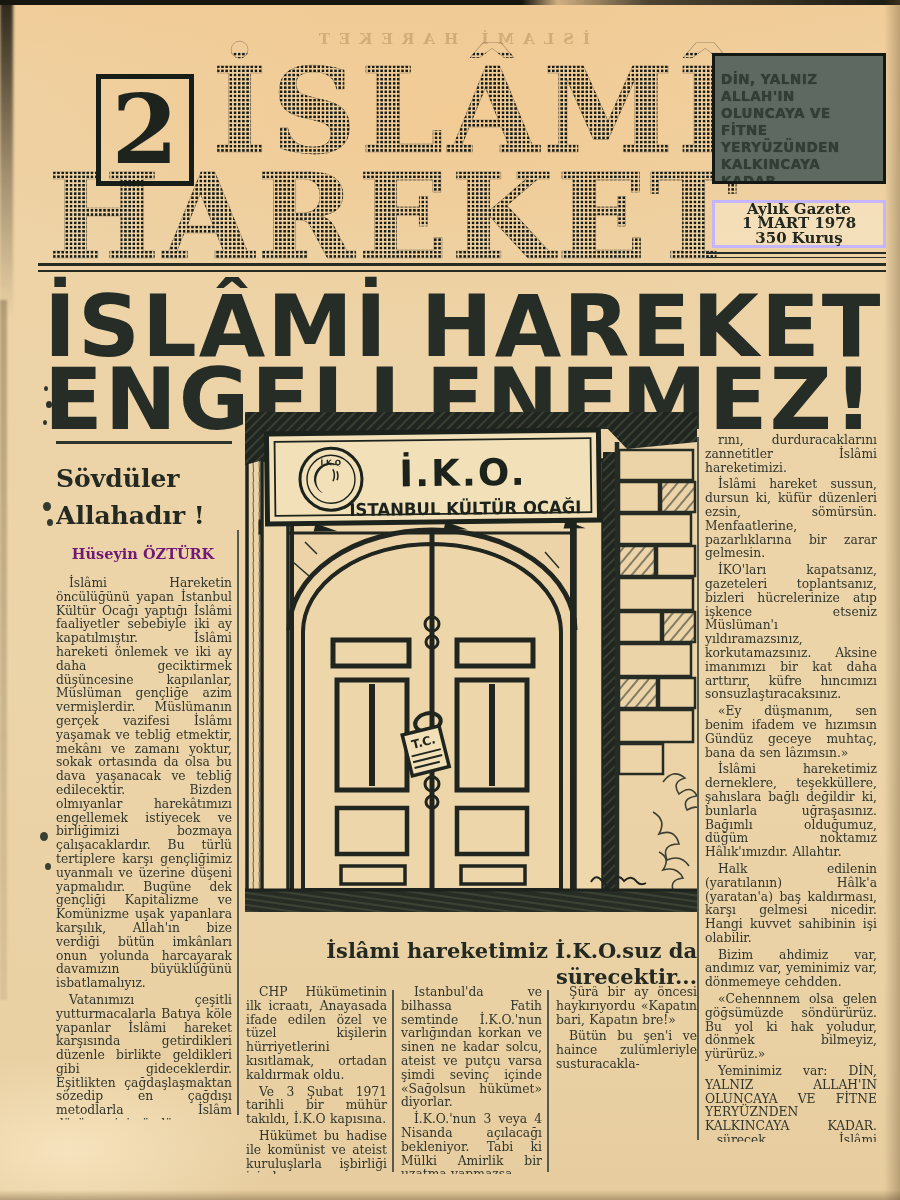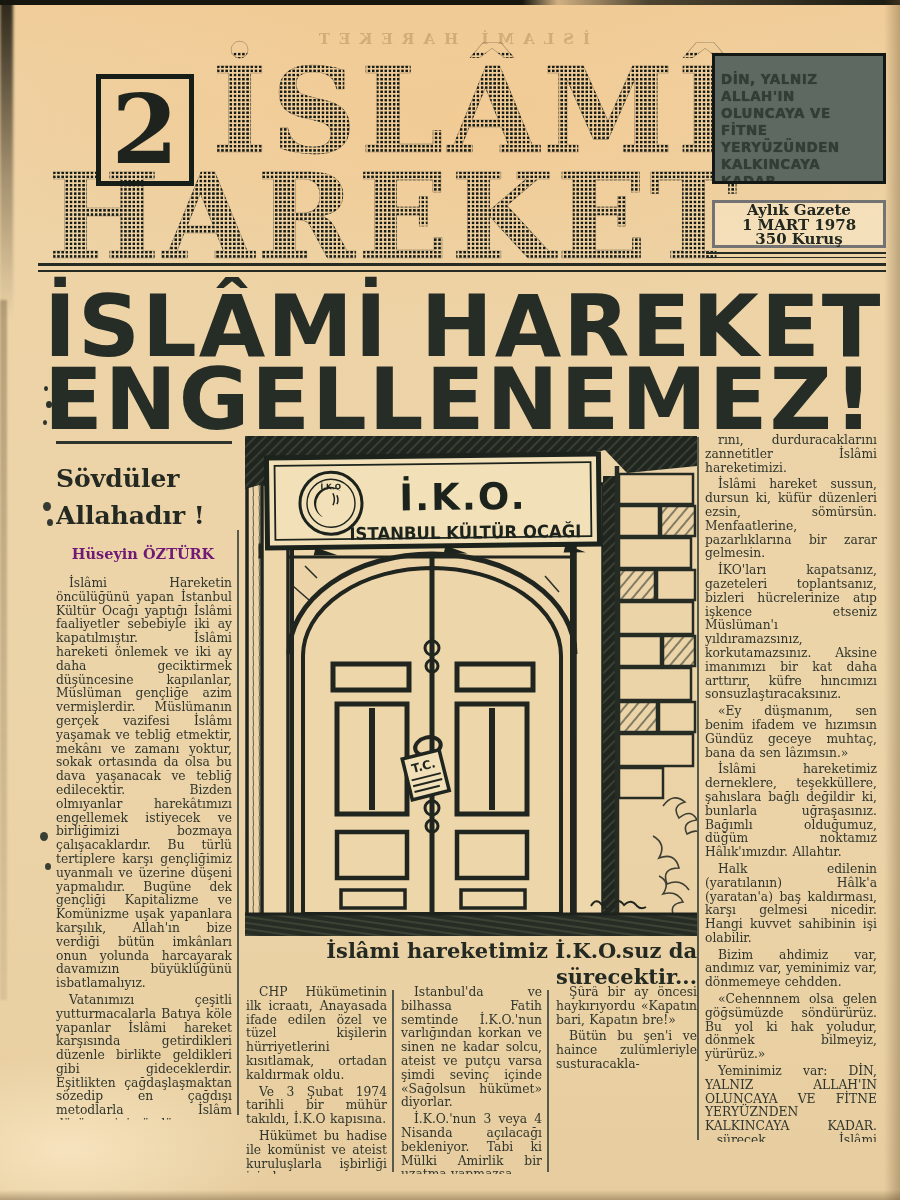--- a/index.html
+++ b/index.html
@@ -35,22 +35,22 @@
     -webkit-text-stroke:.6px rgba(21,27,22,.4);
     line-height:1;white-space:nowrap;
   }
   .mast1{left:212px;top:52px;font-size:118px;letter-spacing:4px;}
   .mast2{left:48px;top:158px;font-size:118px;letter-spacing:3px;}
   .motto{position:absolute;left:712px;top:53px;width:174px;height:131px;box-sizing:border-box;
     background:#5e6a61;border:3px solid #141814;padding:15px 6px;overflow:hidden;
     font:bold 13.5px/17px "DejaVu Sans",sans-serif;color:#313d35;letter-spacing:.5px;
     text-shadow:0 0 1px rgba(20,25,20,.6);}
   .infobox{position:absolute;left:712px;top:200px;width:174px;height:48px;box-sizing:border-box;
-    border:3px solid #737373;background:rgba(250,239,213,.45);
-    display:flex;flex-direction:column;align-items:center;justify-content:space-between;
+    border:3px solid #c4b5fd;background:rgba(250,239,213,.45);
+    display:flex;flex-direction:column;align-items:center;justify-content:flex-end;
     font:bold 15px/14.5px "DejaVu Serif",serif;color:#22281f;text-align:center;}
   .rule-under-info{position:absolute;left:706px;top:252px;width:180px;height:3px;border-top:2px solid #262c24;border-bottom:1px solid #262c24;}
   .drule{position:absolute;left:38px;top:263px;width:848px;height:4px;border-top:3px solid #262c24;border-bottom:2px solid #262c24;}
   
   .head{position:absolute;left:44px;width:812px;text-align:center;
     font-family:"DejaVu Sans",sans-serif;font-weight:bold;color:#262d26;
     font-size:86px;line-height:1;letter-spacing:2px;white-space:nowrap;}
   .head1{top:283px;}
   .head2{top:356px;}
   
@@ -65,21 +65,21 @@
     font:bold 21px/26px "DejaVu Serif",serif;color:#242a22;}
   .bcol{position:absolute;top:986px;width:141px;height:188px;overflow:hidden;}
   .bcol1{left:246px;} .bcol2{left:401px;} .bcol3{left:556px;}
   
   .vr{position:absolute;width:1.5px;background:#565b4d;}
   .vr1{left:237px;top:530px;height:585px;}
   .vr2{left:697px;top:437px;height:703px;}
   .vr3{left:392px;top:990px;height:182px;}
   .vr4{left:547px;top:990px;height:182px;}
   
-  .illo{position:absolute;left:245px;top:436px;width:452px;height:500px;}
+  .illo{position:absolute;left:245px;top:412px;width:452px;height:500px;}
 </style>
 </head>
 <body>
 
 <div class="edge-top"></div>
 <div class="edge-left"></div>
 <div class="edge-left2"></div>
 <div class="edge-right"></div>
 <div class="edge-bottom"></div>
 <div class="speckles"></div>
@@ -222,21 +222,21 @@
   <line x1="0" y1="478" x2="452" y2="478" stroke="#1d231c" stroke-width="3"></line>
 
   <path d="M346,470 q5,-9 11,-1 t11,0 t11,0 q7,-7 13,1 q4,4 9,1" fill="none" stroke="#20261f" stroke-width="2"></path>
 </svg>
 </div>
 
 <div class="caption">İslâmi hareketimiz İ.K.O.suz da sürecektir...</div>
 
 <div class="bcol bcol1 btext">
   <p>CHP Hükümetinin ilk icraatı, Anayasada ifade edilen özel ve tüzel kişilerin hürriyetlerini kısıtlamak, ortadan kaldırmak oldu.</p>
-  <p>Ve 3 Şubat 1974 tarihli bir mühür takıldı, İ.K.O kapısına.</p>
+  <p>Ve 3 Şubat 1971 tarihli bir mühür takıldı, İ.K.O kapısına.</p>
   <p>Hükümet bu hadise ile komünist ve ateist kuruluşlarla işbirliği içinde.</p>
 </div>
 <div class="bcol bcol2 btext">
   <p>İstanbul'da ve bilhassa Fatih semtinde İ.K.O.'nun varlığından korkan ve sinen ne kadar solcu, ateist ve putçu varsa şimdi sevinç içinde «Sağolsun hükümet» diyorlar.</p>
   <p>İ.K.O.'nun 3 veya 4 Nisanda açılacağı bekleniyor. Tabi ki Mülki Amirlik bir uzatma yapmazsa...</p>
 </div>
 <div class="bcol bcol3 btext">
   <p>Şûrâ bir ay öncesi haykırıyordu «Kapatın bari, Kapatın bre!»</p>
   <p>Bütün bu şen'i ve haince zulümleriyle susturacakla-</p>
 </div>

